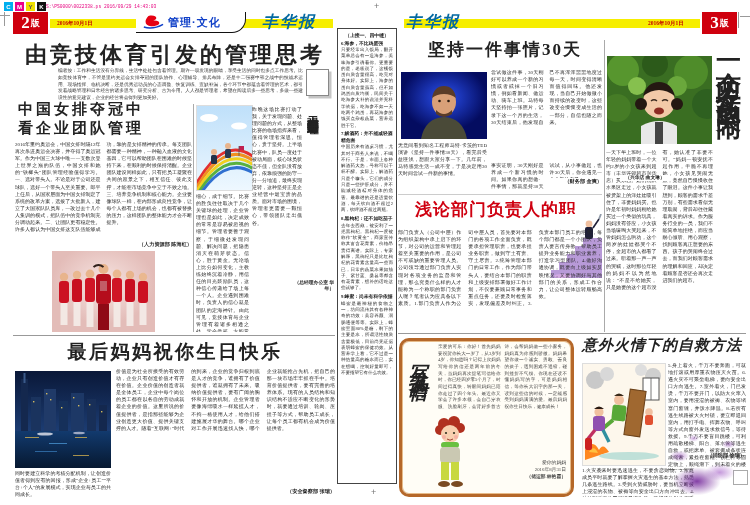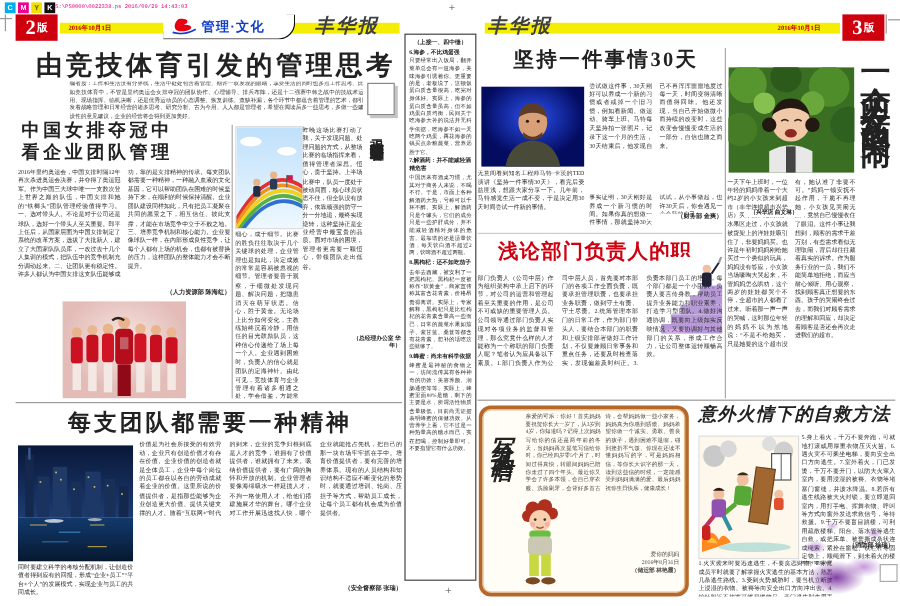--- a/index.html
+++ b/index.html
@@ -24,24 +24,24 @@
   
   .pagebox{width:35px;height:22px;background:#cf000e;color:#fff;display:flex;
            align-items:center;justify-content:center;gap:1px;}
   .pagebox .num{font:900 17px "Liberation Serif",serif;}
   .pagebox .ban{font:bold 9px "Liberation Serif",serif;}
   .stripe{height:9px;background:#f6ee00;}
   .hdr-date{font-weight:bold;font-size:5.5px;color:#c40000;}
   .tab{height:20px;background:#fff;border-right:1.4px solid #111;border-bottom:1.4px solid #111;
        border-radius:0 0 14px 0;display:flex;align-items:center;gap:4px;padding-left:6px;width:103px;}
   .tab .sec{font:900 11px "Liberation Sans",sans-serif;color:#1040c8;letter-spacing:1px;}
-  .paper-name{font:900 italic 16px "Liberation Serif",serif;color:#404040;letter-spacing:2px;}
+  .paper-name{font:900 italic 16px "Liberation Serif",serif;color:#0369a1;letter-spacing:2px;}
 
   
-  #lp-headline{left:25px;top:40px;width:305px;text-align:right;font-weight:900;
+  #lp-headline{left:25px;top:40px;width:305px;text-align:left;font-weight:900;
                font-size:22px;letter-spacing:3px;}
   #editor-note{left:58px;top:68px;width:245px;height:32px;font-size:4.7px;line-height:1.45;
                text-align:justify;overflow:hidden;color:#333;}
   #note-deco{left:306px;top:69px;width:21px;height:25px;border:0.6px solid #888;
              box-shadow:2.5px 2.5px 0 #c5c5c5;background:#fff;}
   #a1-title{left:18px;top:100px;width:172px;font-weight:900;
             font-size:15px;letter-spacing:3px;line-height:19px;}
   #a1-body{left:15px;top:141px;width:177px;height:192px;}
   #a1-byline{left:96px;top:241px;width:96px;text-align:right;background:#fff;}
   #volleyball{left:52px;top:251px;width:103px;height:81px;}
@@ -223,21 +223,21 @@
         <line x1="42" y1="40" x2="42" y2="50" stroke="#555" stroke-width="0.8"></line>
     </g>
   </svg>
   <div class="abs vtitle" id="a2-title-v">十二强赛中韩之战中看企业管理</div>
   <div class="abs body-txt" id="a2-body1">昨晚这场比赛打动了我，关于发现问题、处理问题的方式，从整场比赛的临场指挥来看，值得管理者深思。恒心，贵于坚持。上半场比赛中，队员一度处于被动局面，核心球员状态不佳，但全队没有放弃，依靠顽强的防守一分一分地追，最终实现逆转，这种坚持正是企业经营中最宝贵的品质。面对市场的困境，管理者更需要一颗恒心，带领团队走出低谷。</div>
   <div class="abs body-txt" id="a2-body2">细心，成于细节。比赛的胜负往往取决于几个关键球的处理，企业管理也是如此，决定成败的常常是容易被忽视的细节。管理者要善于观察，于细微处发现问题、解决问题，把隐患消灭在萌芽状态。信心，胜于黄金。无论场上比分如何变化，主教练始终沉着冷静，用信任的目光鼓励队员，这种信心传递给了场上每一个人。企业遇到困难时，负责人的信心就是团队的定海神针。由此可见，竞技体育与企业管理有着诸多相通之处，学会借鉴，方能常胜。</div>
   <div class="abs byline" id="a2-byline">（总经理办公室 华年）</div>
   <div class="abs hairline-v" id="lp-vline"></div>
 
   <div class="abs hairline-h" id="lp-divider"></div>
-  <div class="abs" id="a3-title">每支团队都需要一种精神</div>
+  <div class="abs" id="a3-title">最后妈妈祝你生日快乐</div>
   <svg class="abs" id="city" viewBox="0 0 96 97">
     <defs>
         <linearGradient id="nsky" x1="0" y1="0" x2="0" y2="1">
           <stop offset="0%" stop-color="#0a1838"></stop>
           <stop offset="100%" stop-color="#1c3c72"></stop>
         </linearGradient>
     <linearGradient id="nwat" x1="0" y1="0" x2="0" y2="1">
           <stop offset="0%" stop-color="#123a6e"></stop>
           <stop offset="100%" stop-color="#061830"></stop>
         </linearGradient>

